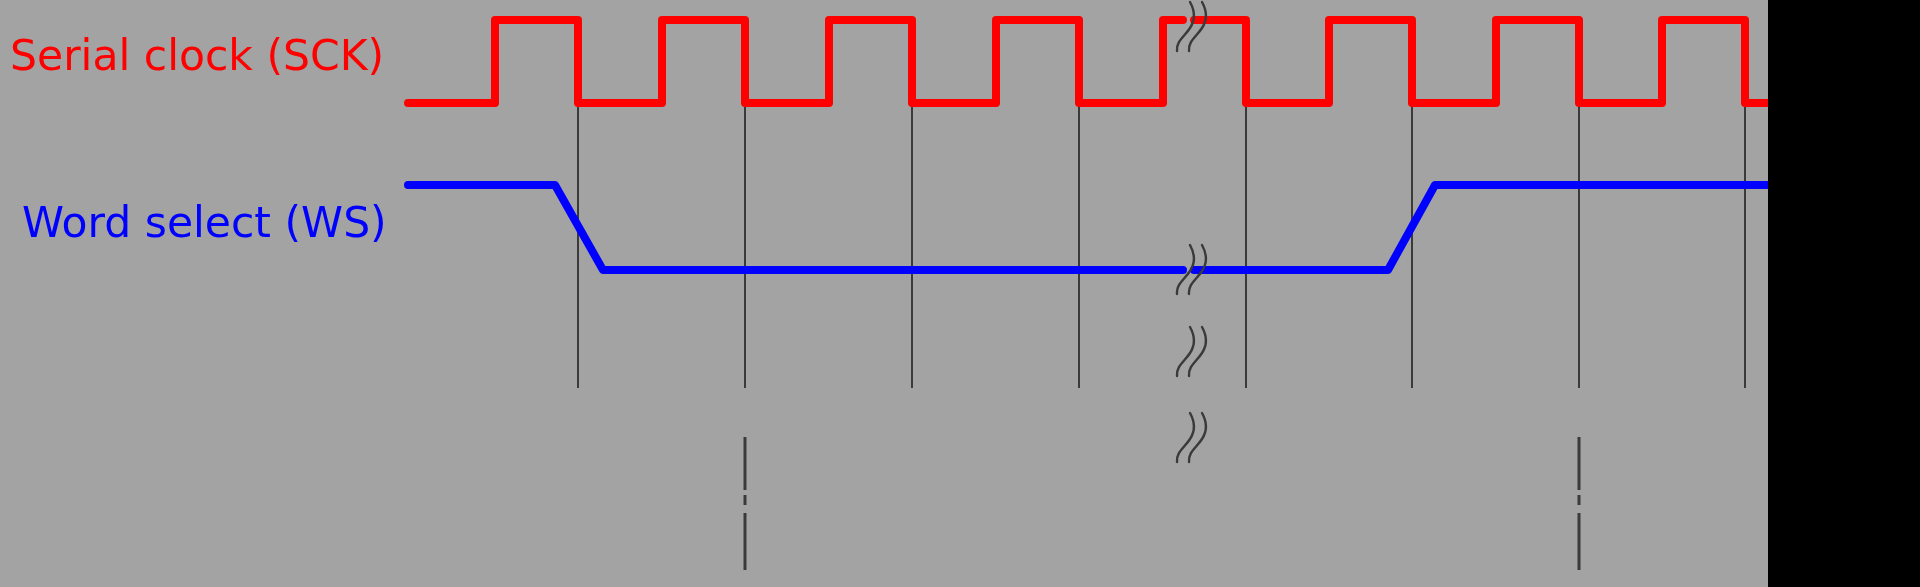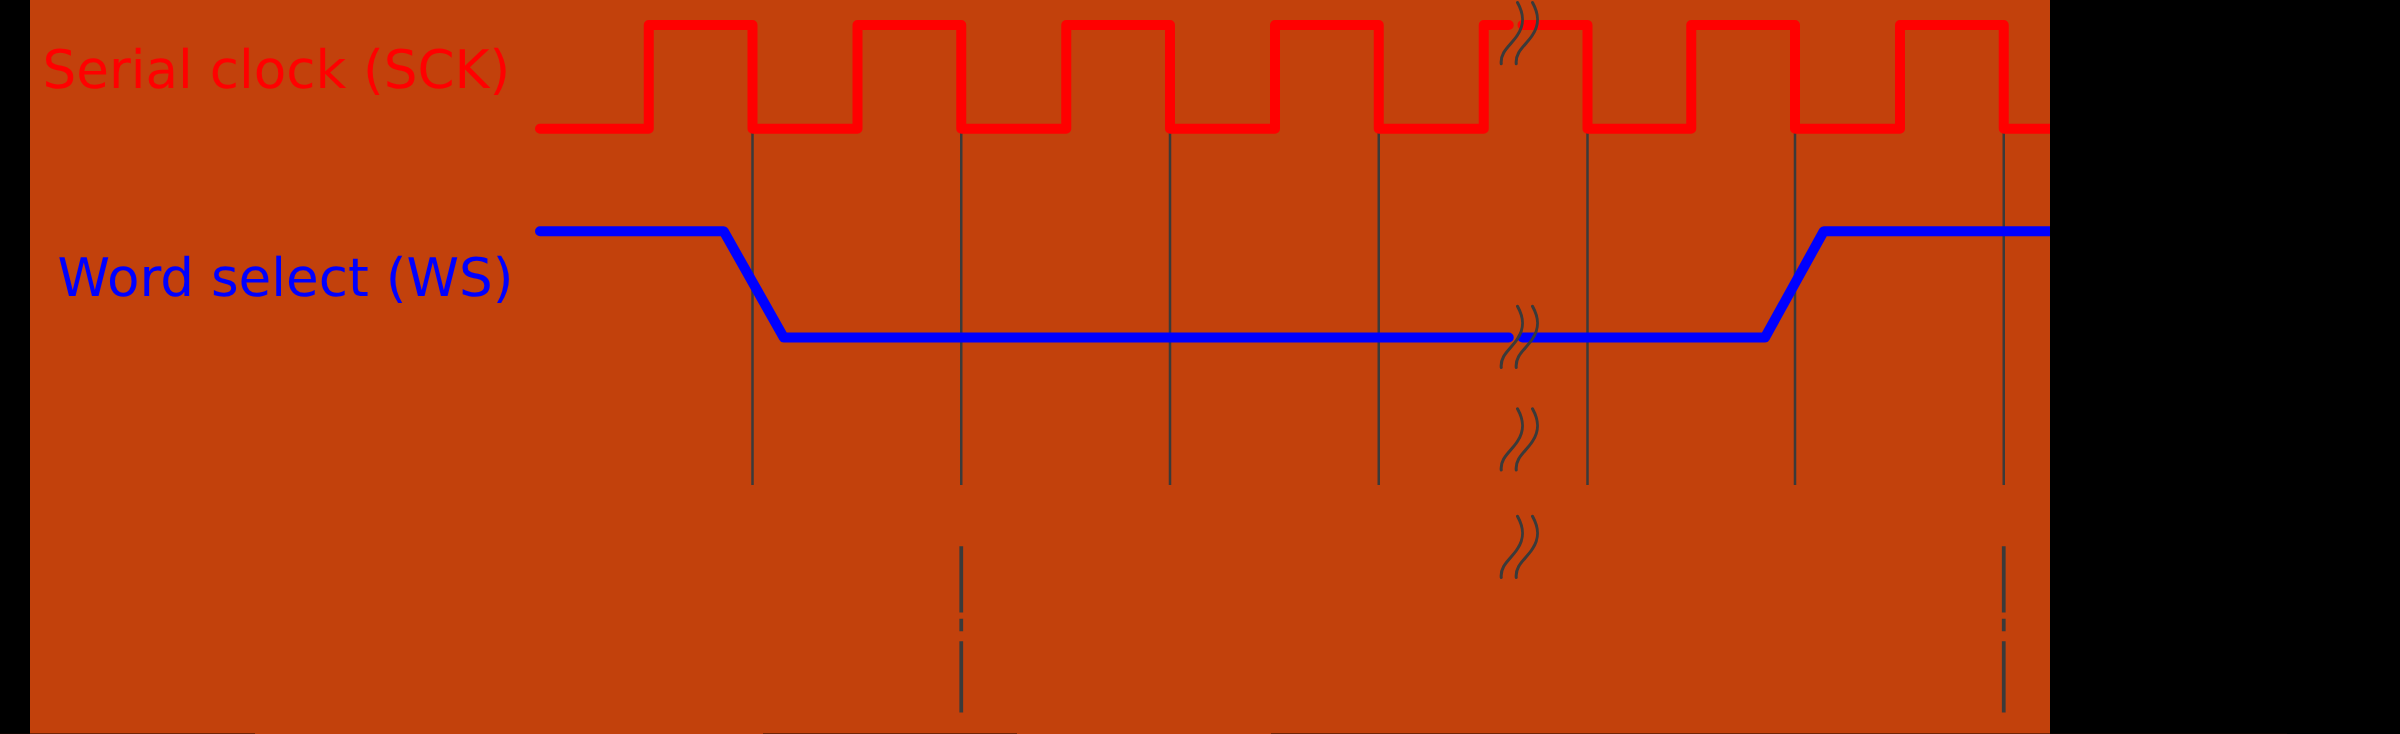--- a/index.html
+++ b/index.html
@@ -1,16 +1,16 @@
 <!DOCTYPE html>
 <html><head>
 <meta charset="utf-8">
 <style>
   html,body{margin:0;padding:0;background:#000;}
-  #stage{position:relative;width:1616px;height:587px;background:#c2410c;overflow:hidden;margin-left:24px;}
+  #stage{position:relative;width:1768px;height:587px;background:#a3a3a3;overflow:hidden;}
   text{font-family:"DejaVu Sans",sans-serif;font-size:42.5px;}
 </style>
 </head>
 <body>
 
 <div id="stage">
   <svg id="svg" width="1920" height="587" viewBox="0 0 1920 587">
     <g id="gridlines">
         <line x1="578" y1="106" x2="578" y2="388" stroke="#3a3a3a" stroke-width="2"></line>
         <line x1="745" y1="106" x2="745" y2="388" stroke="#3a3a3a" stroke-width="2"></line>

